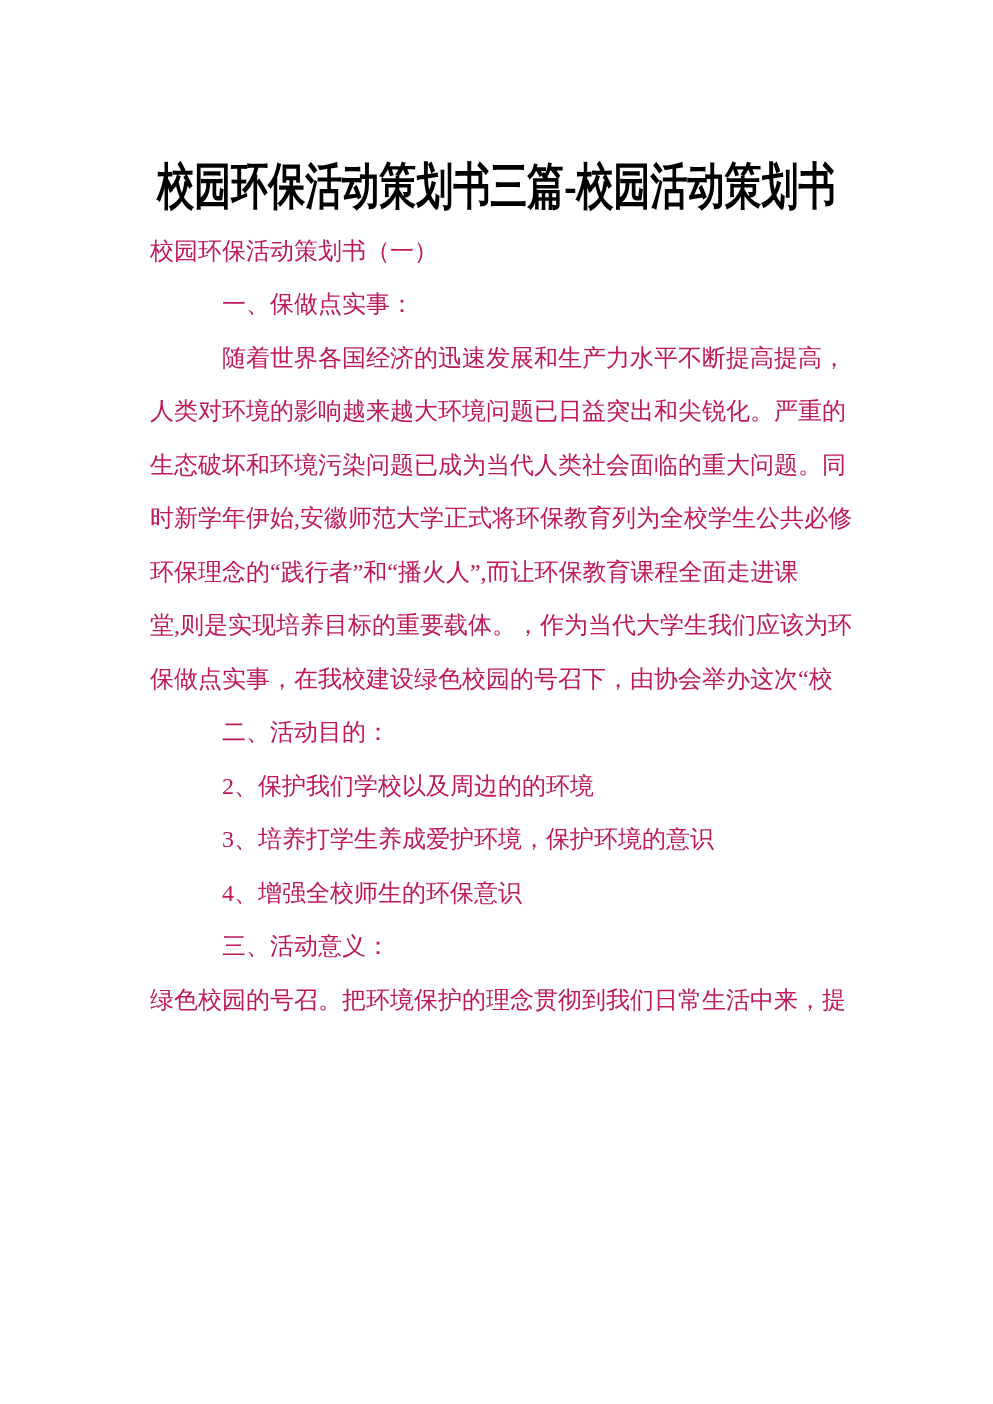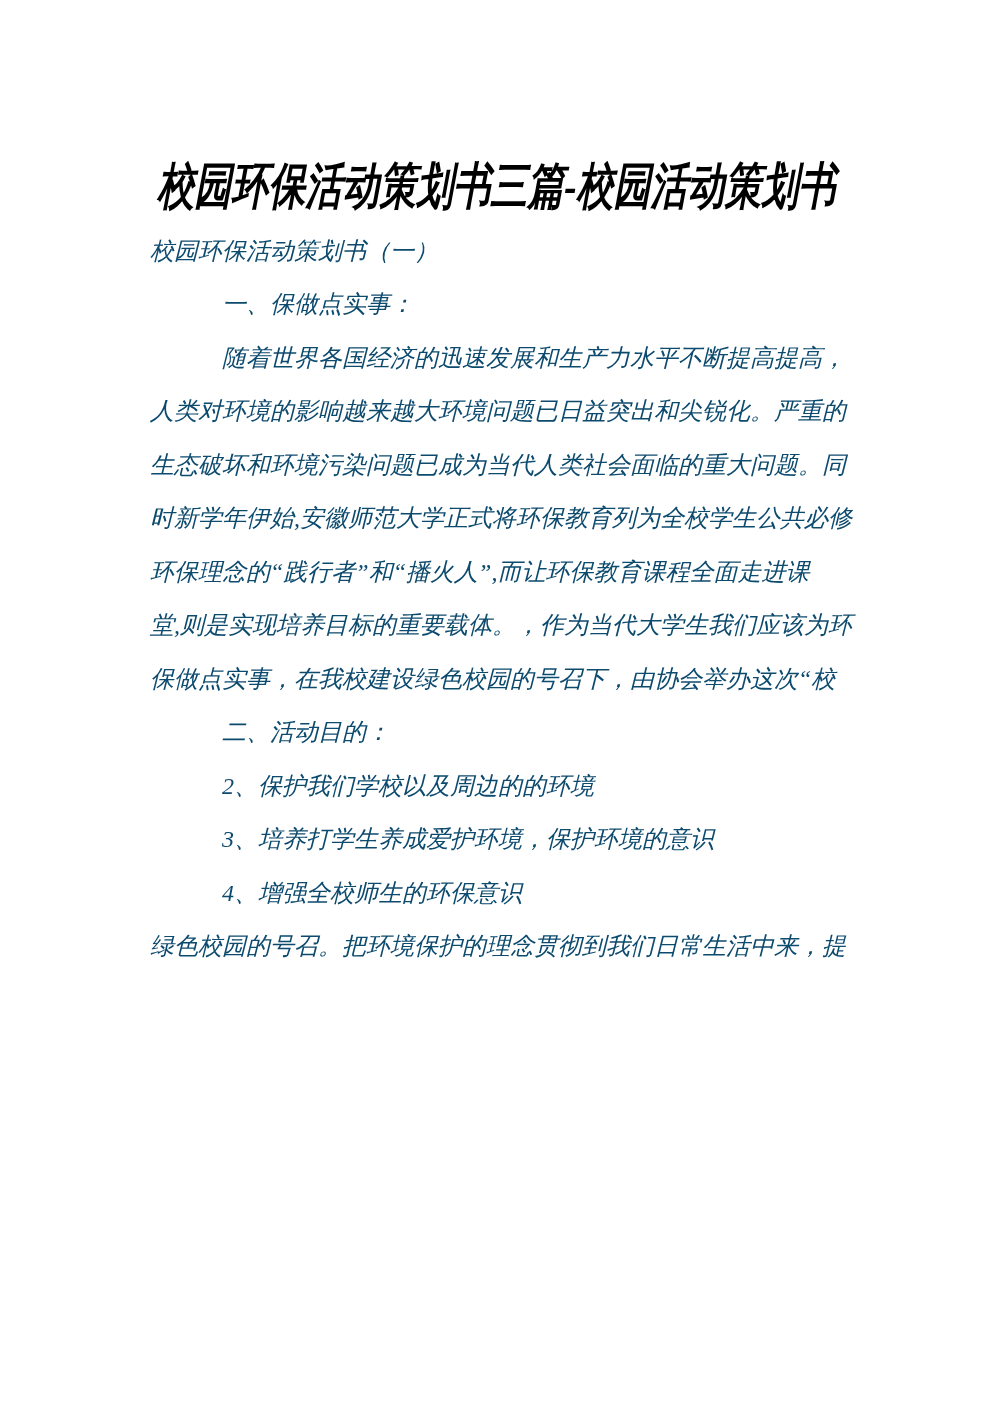--- a/index.html
+++ b/index.html
@@ -8,21 +8,20 @@
     background: #ffffff;
     font-family: "Liberation Serif", "DejaVu Serif", serif;
   }
   .page {
     position: relative;
     width: 993px;
     height: 1036px;
     background: #ffffff;
     color: #000000;
     overflow: hidden;
-    font-style: italic;
   }
   .doc-title {
     position: absolute;
     top: 122px;
     left: 0;
     width: 993px;
     text-align: center;
     font-weight: bold;
     font-size: 50px;
     line-height: 60px;
@@ -33,21 +32,21 @@
     transform: scaleX(0.74);
     transform-origin: center;
     letter-spacing: 0;
   }
   .doc-body {
     position: absolute;
     left: 150px;
     top: 224px;
     width: 706px;
     font-size: 24px;
-    color: #0c4a6e;
+    color: #be185d;
   }
   .line {
     height: 53.5px;
     display: flex;
     align-items: center;
     white-space: pre;
     overflow: visible;
   }
   .line.indent {
     padding-left: 72px;
@@ -67,16 +66,17 @@
     <div class="line">人类对环境的影响越来越大环境问题已日益突出和尖锐化。严重的</div>
     <div class="line">生态破坏和环境污染问题已成为当代人类社会面临的重大问题。同</div>
     <div class="line">时新学年伊始,安徽师范大学正式将环保教育列为全校学生公共必修</div>
     <div class="line">环保理念的“践行者”和“播火人”,而让环保教育课程全面走进课</div>
     <div class="line">堂,则是实现培养目标的重要载体。，作为当代大学生我们应该为环</div>
     <div class="line">保做点实事，在我校建设绿色校园的号召下，由协会举办这次“校</div>
     <div class="line indent">二、活动目的：</div>
     <div class="line indent">2、保护我们学校以及周边的的环境</div>
     <div class="line indent">3、培养打学生养成爱护环境，保护环境的意识</div>
     <div class="line indent">4、增强全校师生的环保意识</div>
+    <div class="line indent">三、活动意义：</div>
     <div class="line">绿色校园的号召。把环境保护的理念贯彻到我们日常生活中来，提</div>
   </div>
 
 </div>
 
 </body></html>

